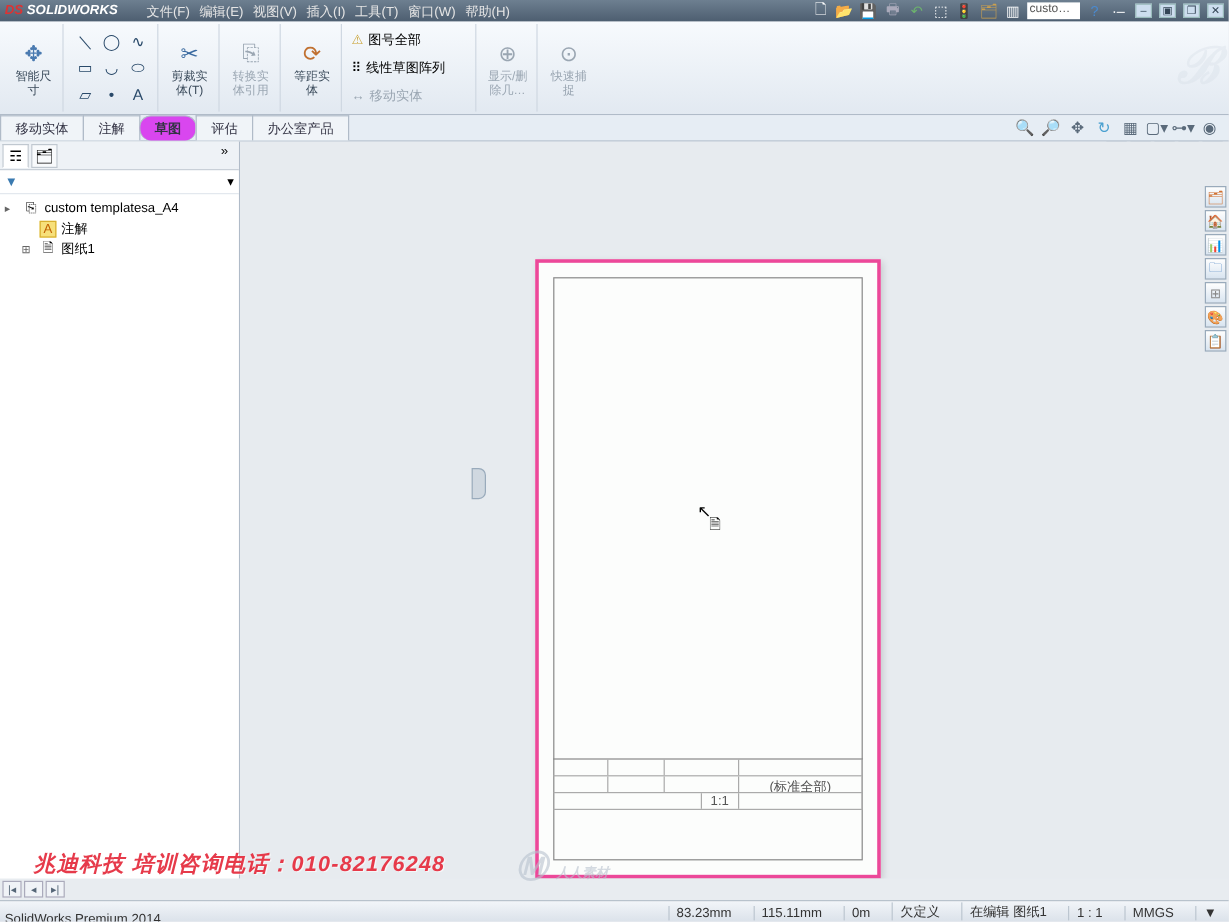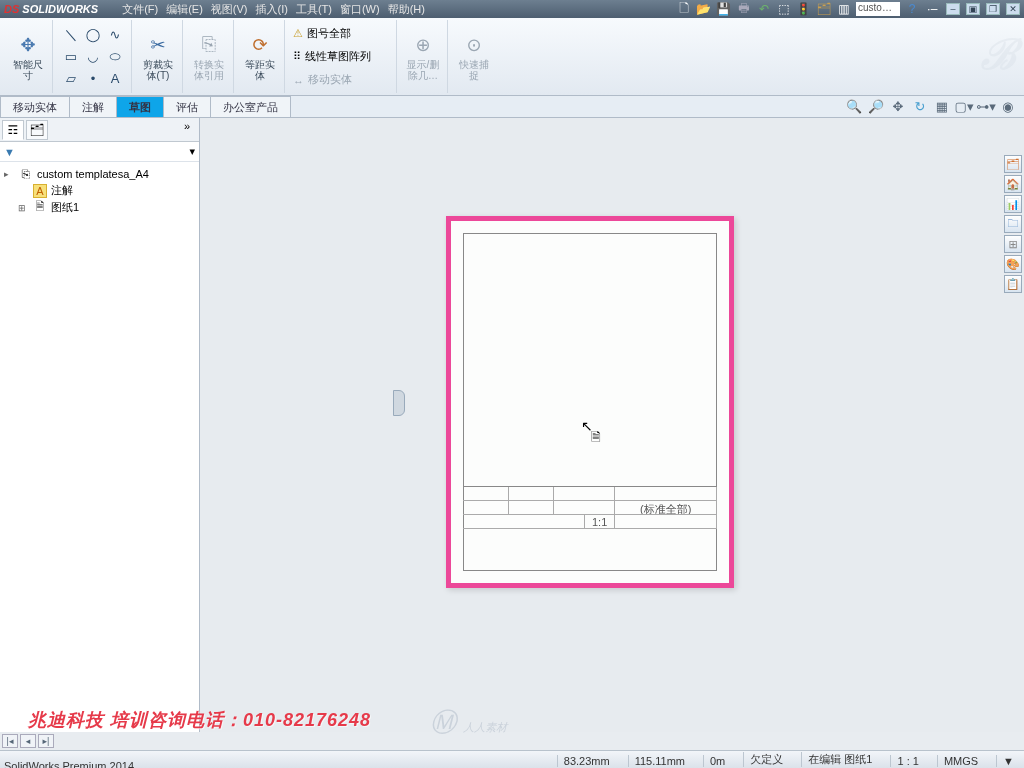--- a/index.html
+++ b/index.html
@@ -21,57 +21,57 @@
 .ribbon-big { display: flex; flex-direction: column; align-items: center; gap: 2px; cursor: pointer; color: #3a4a5a; min-width: 36px; }
 .ribbon-big .ico { width: 24px; height: 24px; display:flex; align-items:center; justify-content:center; font-size:18px; }
 .ribbon-big .lbl { font-size: 10px; text-align: center; line-height: 11px; }
 .ribbon-small-grid { display: grid; grid-template-columns: repeat(3,20px); grid-template-rows: repeat(3,20px); gap: 2px; }
 .ribbon-small-grid .sm { width: 20px; height: 20px; display: flex; align-items:center; justify-content:center; cursor:pointer; font-size: 13px; color:#2a4a6a; }
 .disabled { color:#9aa6b2 !important; }
 
 
 .tabsbar { height: 22px; background: #e6edf4; border-bottom: 1px solid #b0bbc8; display: flex; align-items: stretch; }
 .tab { padding: 3px 12px; border: 1px solid #b0bbc8; border-bottom: none; background: #f0f4f8; margin-right: -1px; cursor: pointer; color: #334; font-size: 11px; display:flex; align-items:center; }
-.tab.active { background: #0ea5e9; font-weight: bold; }
+.tab.active { background: #d946ef; font-weight: bold; border-radius: 10px; }
 .tabsbar .view-tools { margin-left: auto; display: flex; align-items: center; gap: 6px; padding-right: 8px; }
 .vt { width: 16px; height: 16px; display:flex; align-items:center; justify-content:center; font-size:13px; color:#5a6a7a; cursor:pointer; }
 
 
 .main { display: flex; height: 614px; }
 .sidepanel { width: 200px; background: #f5f7fa; border-right: 1px solid #b0bbc8; display:flex; flex-direction:column; }
 .sidepanel .sp-tabs { height: 24px; display:flex; border-bottom:1px solid #c0c8d0; padding:2px; gap:2px; background:#eef2f6;}
 .sp-tab { width:22px; height:20px; border:1px solid #c0c8d0; background:#f8fafc; display:flex; align-items:center; justify-content:center; cursor:pointer; font-size:12px; }
 .sp-tab.active { background:#fff; border-bottom-color:#fff; }
 .sp-tabs .collapse { margin-left:auto; width:20px; text-align:center; cursor:pointer; }
 .sp-filter { height: 20px; border-bottom:1px solid #dde3ea; display:flex; align-items:center; padding:0 4px; gap:4px; background:#fff;}
 .sp-filter input { flex:1; border:none; outline:none; height:16px; font-size:11px; }
 .tree { padding: 4px 2px; background:#fff; flex:1; overflow:auto; }
 .tree-item { display:flex; align-items:center; gap:4px; padding:1px 2px; cursor:pointer; white-space:nowrap; }
 .tree-item .exp { width:11px; font-size:9px; color:#666; }
 .tree-item .tico { width:14px; height:14px; display:inline-flex; align-items:center; justify-content:center; font-size:11px; }
 .tree-indent1 { padding-left: 16px; }
 
 .viewport { flex:1; position:relative; background: #e7ebef; overflow:hidden; }
-.sheet { position:absolute; left:246px; top:98px; width:288px; height:372px; background:#fcfdfc; border:5px solid #ec4899; box-shadow: 2px 2px 6px rgba(0,0,0,.15); }
+.sheet { position:absolute; left:246px; top:98px; width:288px; height:516px; background:#fcfdfc; border:3px solid #ec4899; box-shadow: 2px 2px 6px rgba(0,0,0,.15); }
 .sheet-inner-border { position:absolute; inset:12px; border:1px solid #888; }
 .titleblock { position:absolute; left:12px; right:12px; bottom:12px; height:85px; border-top:1px solid #888; font-size:6px; color:#555; }
 .titleblock .row { display:flex; height:14px; border-bottom:1px solid #aaa; }
 .titleblock .cell { border-right:1px solid #aaa; padding:1px 2px; overflow:hidden; white-space:nowrap; }
 .cursor-icon { position:absolute; left:381px; top:300px; font-size:14px; color:#000; pointer-events:none; }
 .cursor-icon .sub { position:absolute; left:10px; top:10px; font-size:12px; }
 
 .right-toolbar { position:absolute; right:0; top:155px; width:20px; display:flex; flex-direction:column; gap:2px; }
 .rt-btn { width:18px; height:18px; border:1px solid #9ab; background:linear-gradient(#fefefe,#d8e4f0); display:flex; align-items:center; justify-content:center; font-size:11px; cursor:pointer; }
 
 .win-controls-inner { position:absolute; right:5px; top:118px; display:flex; gap:3px; }
 .wc { width:17px; height:15px; border:1px solid #a8b4c0; background:linear-gradient(#fff,#dde6ef); font-size:10px; display:flex; align-items:center; justify-content:center; cursor:pointer; color:#556; }
 
 
 .overlay-text { position:absolute; left:28px; bottom:36px; font-size:18px; font-style:italic; font-weight:bold; color:#e63a4a; text-shadow:1px 1px 0 rgba(255,255,255,.6); letter-spacing:1px; }
-.overlay-logo { position:absolute; left:430px; bottom:28px; font-size:26px; font-weight:normal; color:#b8c2ce; font-style:italic; opacity:.6; }
+.overlay-logo { position:absolute; left:430px; bottom:28px; font-size:26px; font-weight:bold; color:#b8c2ce; font-style:italic; opacity:.6; }
 .sheet-nav { position:absolute; left:2px; bottom:20px; display:flex; gap:2px; }
 .sheet-nav .nb { width:16px; height:14px; border:1px solid #aab; background:#f0f3f7; font-size:9px; display:flex; align-items:center; justify-content:center; cursor:pointer; color:#567; }
 
 
 .statusbar { position:absolute; bottom:0; left:0; right:0; height:18px; background:linear-gradient(#f2f5f9,#dbe2ea); border-top:1px solid #b8c2cc; display:flex; align-items:center; font-size:11px; color:#333; padding:0 4px; gap:8px; }
 .statusbar .sb-left { flex:0 0 auto;margin-top:12px; }
 .statusbar .sb-right { margin-left:auto; display:flex; gap:12px; align-items:flex-end; }
 .sb-cell { border-left:1px solid #bcc6d0; padding:0 6px; }
 
 .panel-splitter { position:absolute; left:193px; top:272px; width:12px; height:26px; background:#d0d8e0; border:1px solid #9ab; border-radius:0 6px 6px 0; cursor:pointer; }

